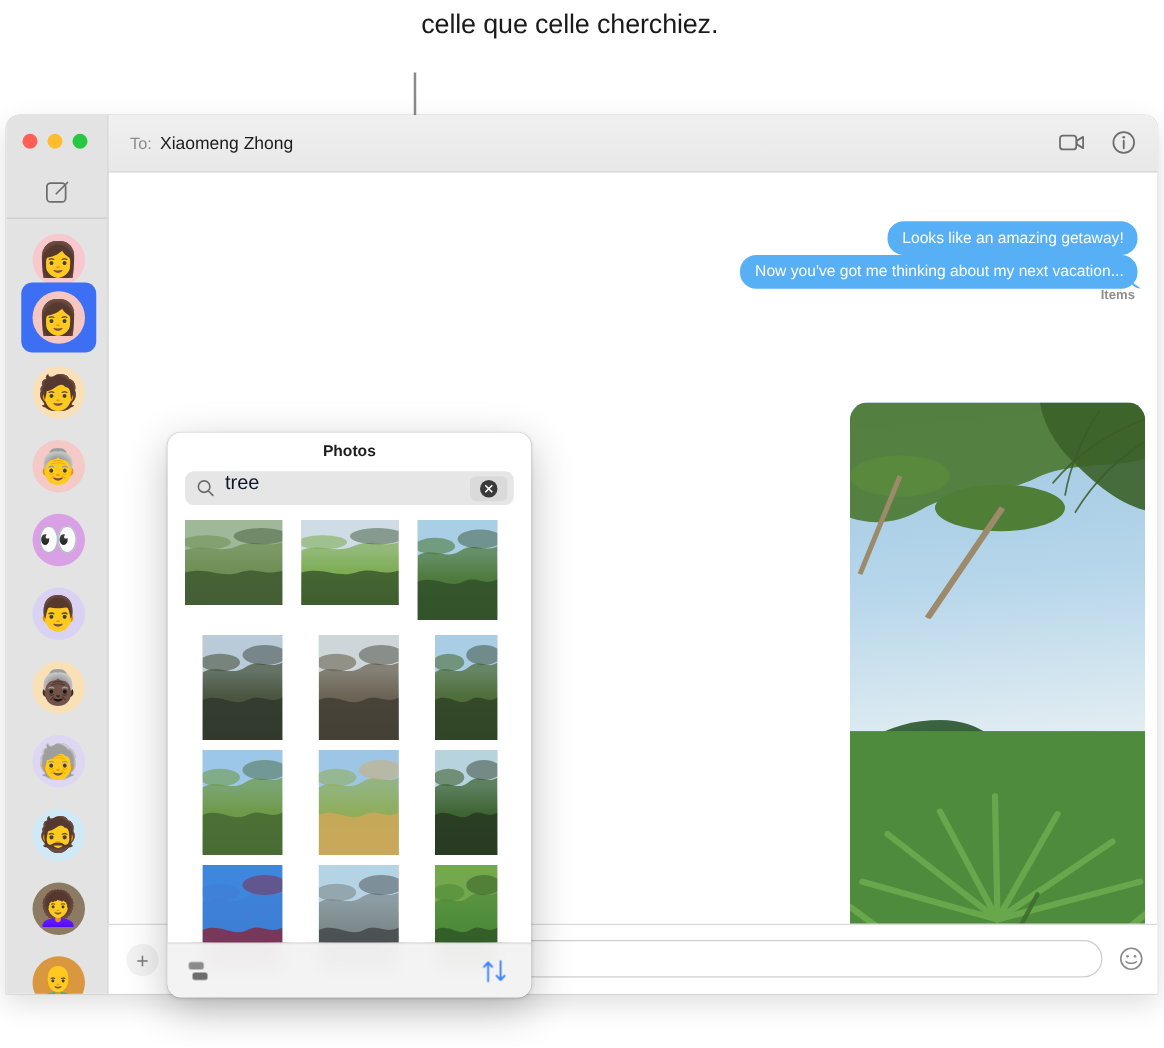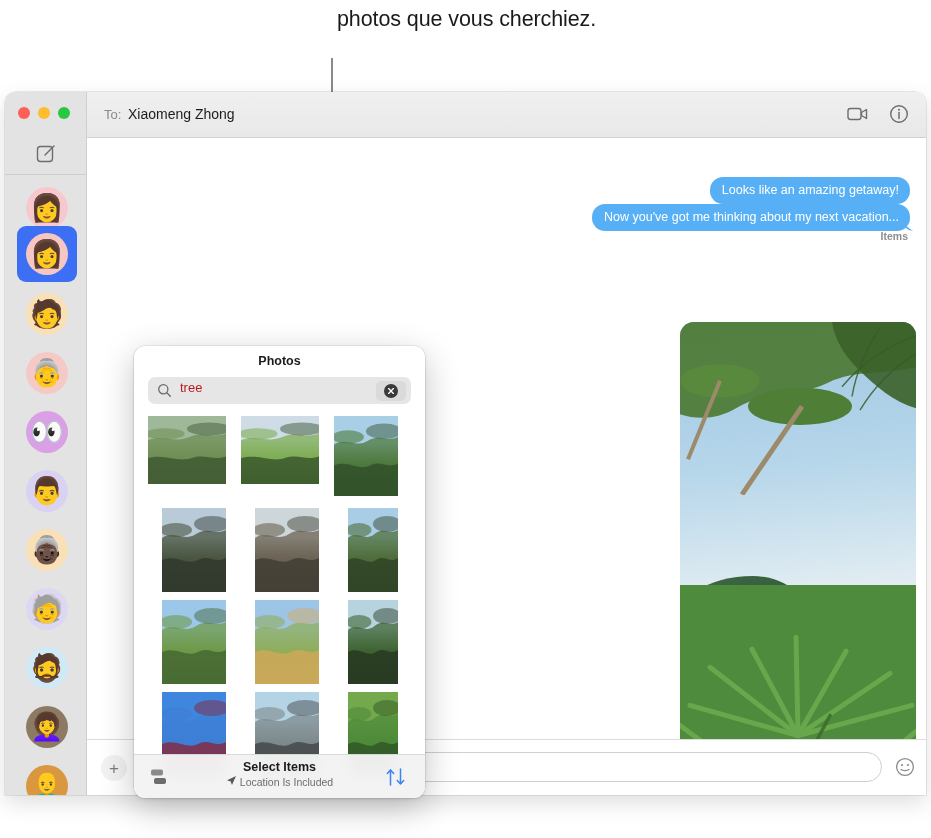--- a/index.html
+++ b/index.html
@@ -178,21 +178,21 @@
     text-align: center; font-size: 12.5px; font-weight: bold; color: #1c1c1c;
   }
   .search-wrap {
     position: absolute; left: 14px; right: 14px; top: 31px; height: 27px;
     background: #e6e6e6; border-radius: 7px;
   }
   .search-icon { position: absolute; left: 9px; top: 6px; }
   .search-input {
     position: absolute; left: 32px; right: 40px; top: 0; height: 20px;
     border: none; background: transparent; outline: none;
-    font-size: 13px; color: #b91c1c;
+    font-size: 16px; color: #0f172a;
     font-family: "Liberation Sans", sans-serif;
   }
   .clear-btn {
     position: absolute; right: 5px; top: 3.5px;
     width: 30px; height: 20px; border-radius: 5px; background: #dadada;
     display: flex; align-items: center; justify-content: center;
   }
   .clear-circle {
     width: 14px; height: 14px; border-radius: 50%; background: #3a3a3a;
     display: flex; align-items: center; justify-content: center;
@@ -222,21 +222,21 @@
     display: flex; align-items: center; justify-content: center; gap: 3px;
   }
   .footer-right { position: absolute; right: 18px; top: 12px; }
 </style>
 </head>
 <body>
 
 <div id="stage">
 
   <div class="caption">
-    <div>photos que vous cherchiez.</div>
+    <div>celle que celle cherchiez.</div>
   </div>
   <div class="callout-line"></div>
 
   <div class="window">
 
     <div class="sidebar">
       <div class="traffic">
         <div class="tl r"></div>
         <div class="tl y"></div>
         <div class="tl g"></div>
@@ -532,31 +532,20 @@
         </div>
       </div>
 
     <div class="pop-footer">
       <span class="footer-left">
         <svg width="17" height="18" viewBox="0 0 17 18" fill="none">
           <rect x="1" y="1.5" width="12" height="6" rx="2" fill="#8a8a8a"></rect>
           <rect x="4" y="10" width="12" height="6" rx="2" fill="#6d6d6d"></rect>
         </svg>
       </span>
-      <div class="footer-center">
-        <div class="fc-title">Select Items</div>
-        <div class="fc-sub">
-          <span>
-            <svg width="11" height="11" viewBox="0 0 11 11">
-              <path d="M10 1L1 5.2l3.6 1.3L6 10z" fill="#5a5a5a"></path>
-            </svg>
-          </span>
-          <span>Location Is Included</span>
-        </div>
-      </div>
       <span class="footer-right">
         <svg width="22" height="20" viewBox="0 0 22 20" fill="none">
           <path d="M5.5 18V3M5.5 3L2.3 6.4M5.5 3l3.2 3.4" stroke="#3b82f6" stroke-width="1.5" stroke-linecap="round" stroke-linejoin="round"></path>
           <path d="M15.5 2v15M15.5 17l3.2-3.4M15.5 17l-3.2-3.4" stroke="#3b82f6" stroke-width="1.5" stroke-linecap="round" stroke-linejoin="round"></path>
         </svg>
       </span>
     </div>
   </div>
 </div>
 

